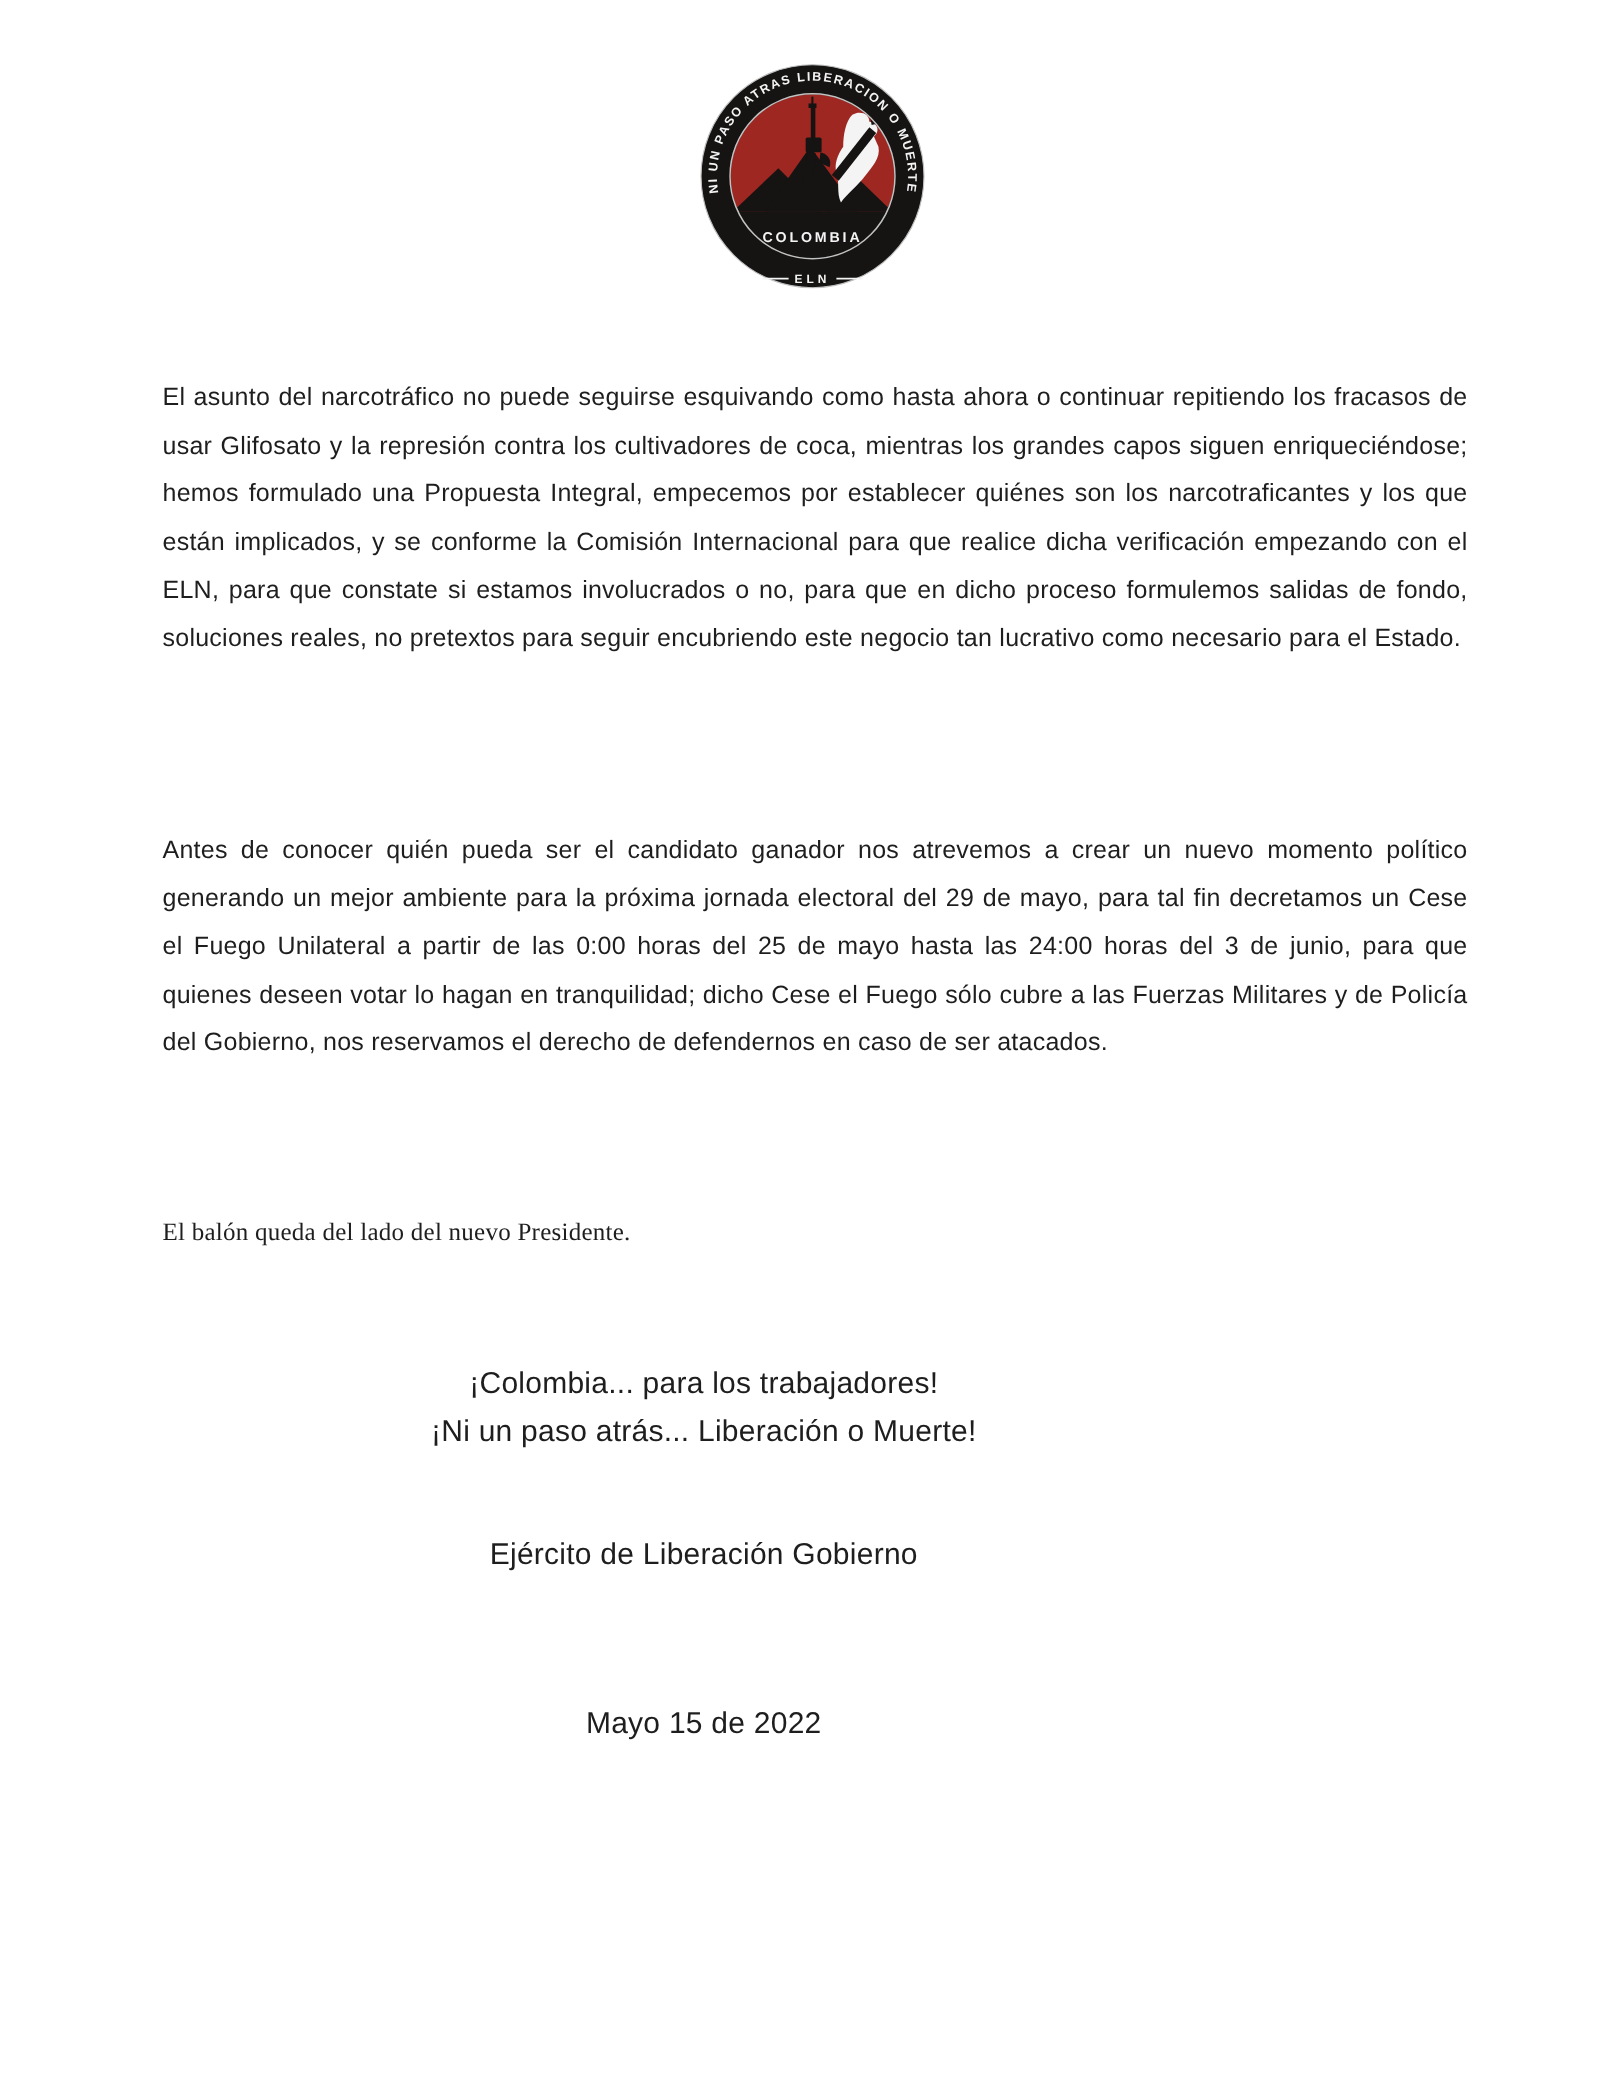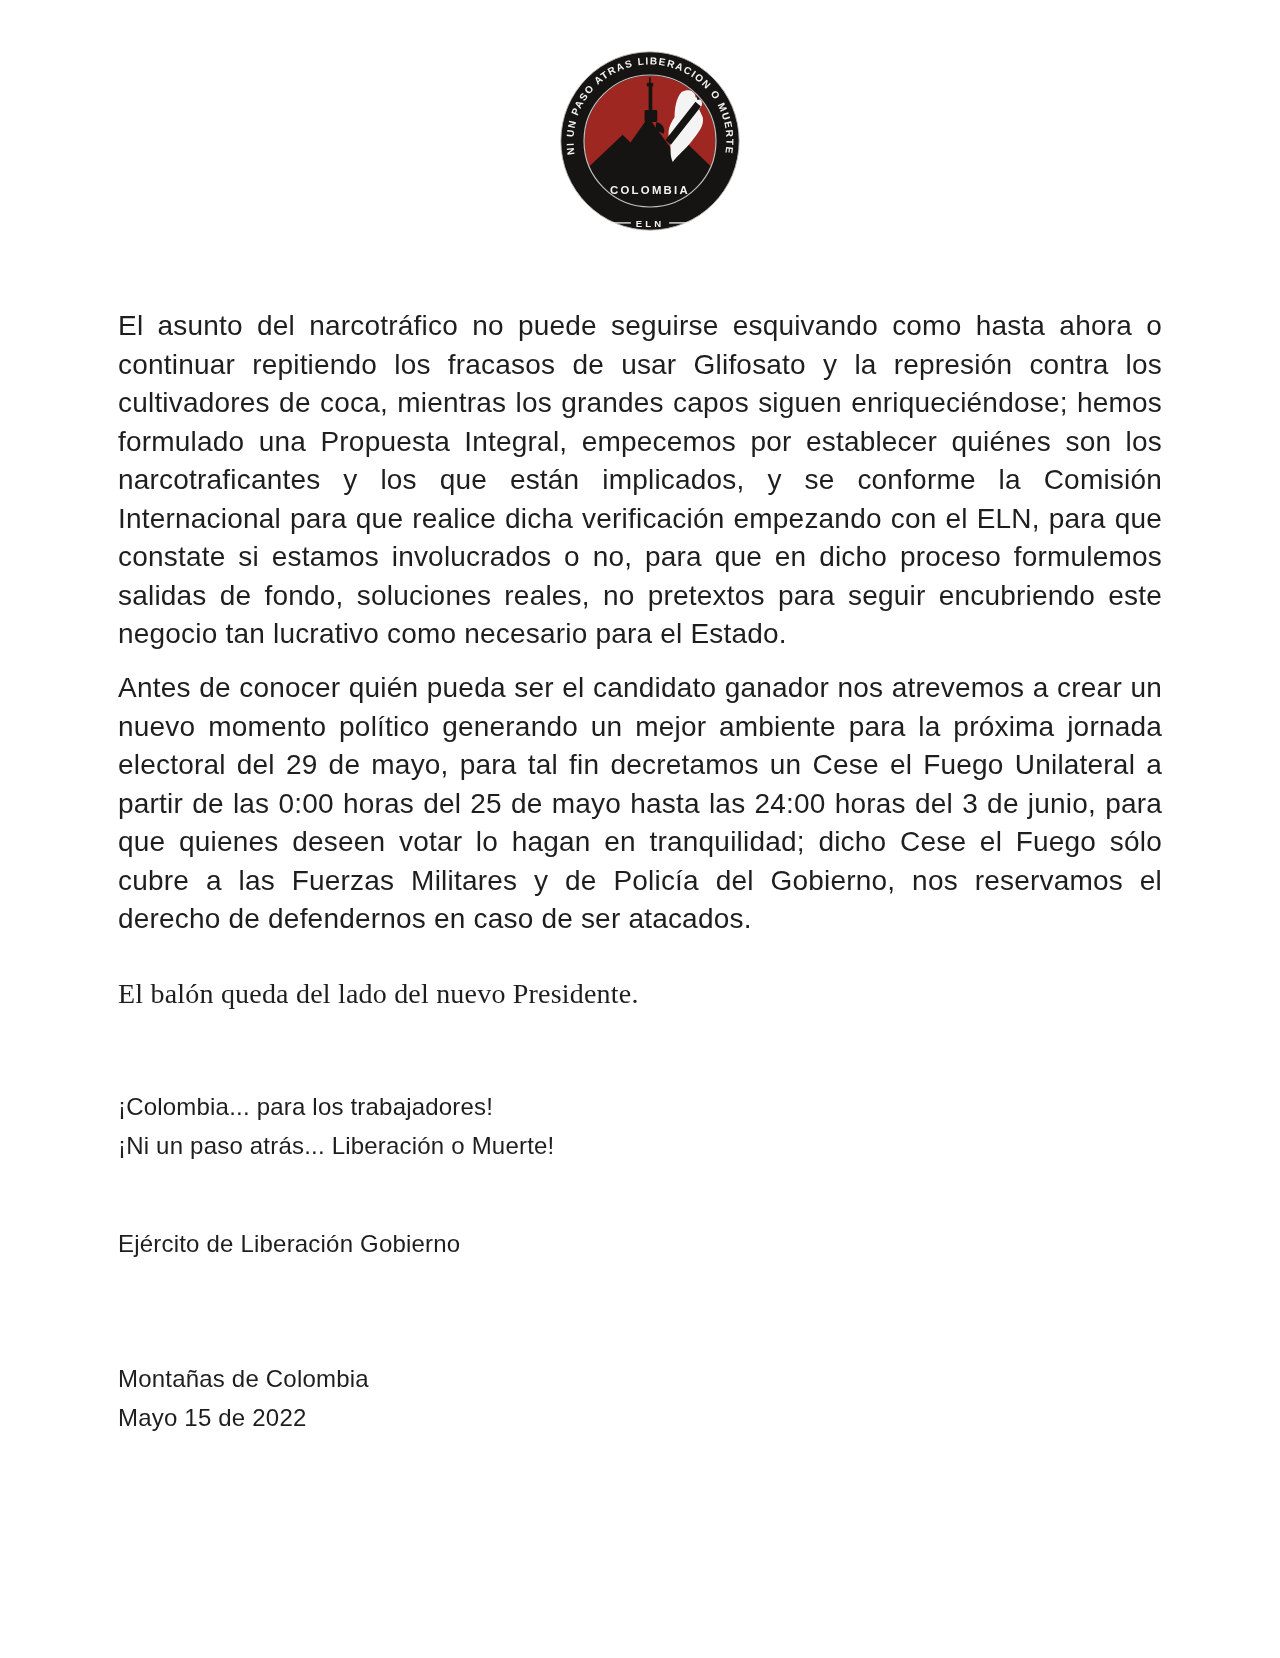--- a/index.html
+++ b/index.html
@@ -9,31 +9,32 @@
     background:#ffffff;
     font-family:"Liberation Sans","DejaVu Sans",sans-serif;
     color:#1e1e1e;
     overflow:hidden;
   }
   .abs { position:absolute; }
   .logo-wrap { top:50px; left:559px; width:182px; height:182px; }
   .logo-wrap svg { width:182px; height:182px; display:block; }
 
   .bodycopy {
-    left:118px; width:1044px;
-    font-size:28px; line-height:38.5px; letter-spacing:0.2px;
+    left:130px; width:1044px;
+    font-size:20px; line-height:38.5px; letter-spacing:0.2px;
     text-align:justify;
   }
   .p1 { top:279px; }
   .p2 { top:641px; }
   .p3 { top:947px; text-align:left;font-family:Liberation Serif, serif; }
 
   .centerblock {
     left:118px; width:890px;
     font-size:24px; line-height:39px; letter-spacing:0.2px;
+    text-align:center;
   }
   .slogans   { top:1087px; }
   .signature { top:1224px; }
   .footer    { top:1359px; }
   .bold { font-weight:bold; }
 
   .ring-text   { font-family:"Liberation Sans","DejaVu Sans",sans-serif; font-weight:bold; font-size:11px; letter-spacing:1.6px; }
   .emblem-word { font-family:"Liberation Sans","DejaVu Sans",sans-serif; font-weight:bold; }
 </style>
 </head>
@@ -99,17 +100,16 @@
   <div class="abs centerblock slogans">
     <div>¡Colombia... para los trabajadores!</div>
     <div>¡Ni un paso atrás... Liberación o Muerte!</div>
   </div>
 
   <div class="abs centerblock signature">
     <div>Ejército de Liberación Gobierno</div>
   </div>
 
   <div class="abs centerblock footer">
-    <div>Montañas de Colombia</div>
     <div>Mayo 15 de 2022</div>
   </div>
 
 </div>
 
 </body></html>

